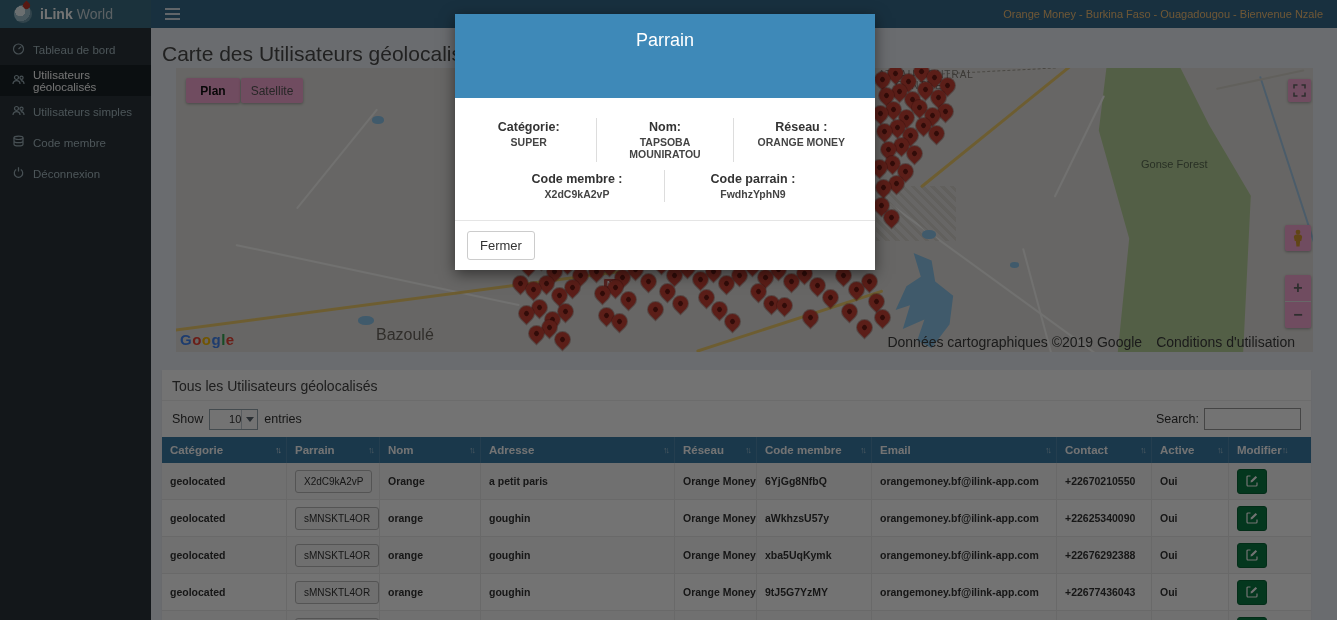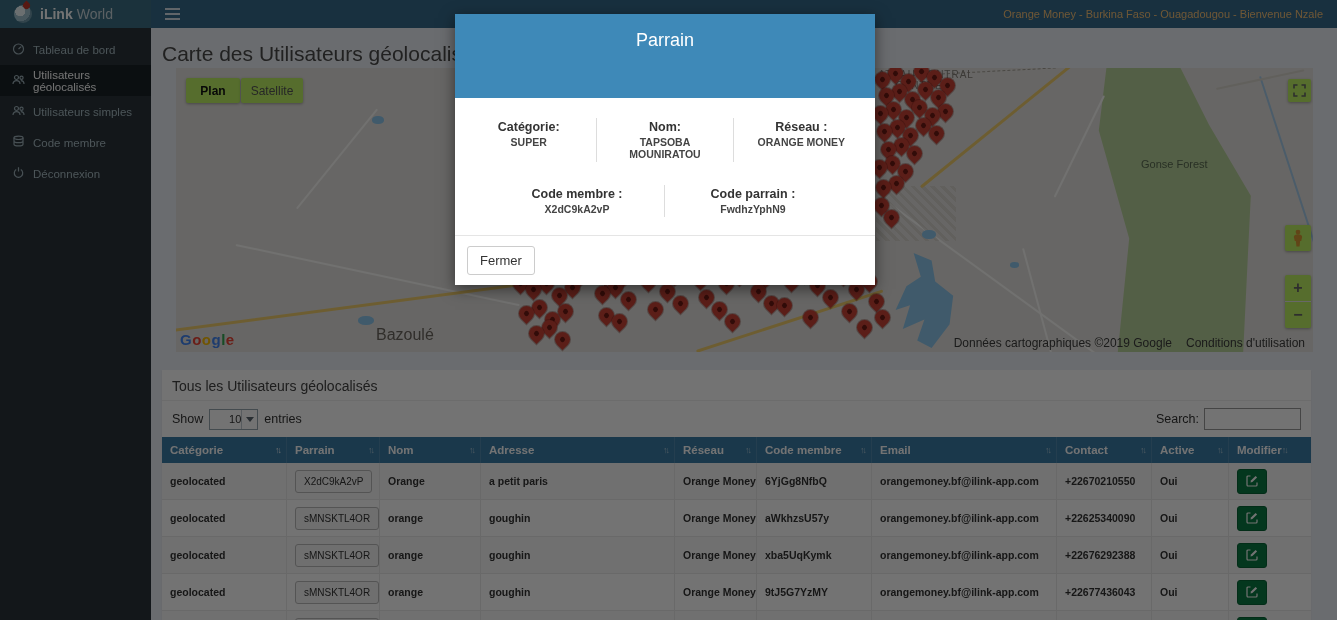--- a/index.html
+++ b/index.html
@@ -36,30 +36,30 @@
   .road{position:absolute;transform-origin:0 0;border-radius:2px}
   .road.y{height:3px;background:#f2cf6e}
   .road.w{height:2px;background:#fbfaf8}
   .road.g{height:2px;background:#d8d4cc}
   .road.riv{height:2px;background:#a7cdea}
   .boundary{position:absolute;border-top:1px dashed #a39e96;transform-origin:0 0}
   .maplabel{position:absolute;color:#7b766f;font-size:10px;z-index:5}
   .badge-n1{position:absolute;background:#c0504a;color:#fff;font-size:8px;font-weight:bold;border:1px solid #e8d7d0;border-radius:2px;padding:0 3px;line-height:10px;z-index:6}
   .pin{position:absolute;width:15px;height:15px;background:#c94437;border-radius:50% 50% 50% 0;transform:rotate(-45deg);box-shadow:0 0 0 1px rgba(110,27,20,.35)}
   .pin:after{content:"";position:absolute;left:5px;top:5px;width:5px;height:5px;border-radius:50%;background:#6e1b14}
-  .map-ctl{position:absolute;z-index:200;background:#bef264;box-shadow:0 1px 3px rgba(0,0,0,.3);border-radius:2px}
+  .map-ctl{position:absolute;z-index:200;background:#f9a8d4;box-shadow:0 1px 3px rgba(0,0,0,.3);border-radius:2px}
   .mt-plan{left:10px;top:10px;width:54px;height:25px;font-size:12px;font-weight:bold;color:#111;display:flex;align-items:center;justify-content:center;cursor:pointer}
   .mt-sat{left:65px;top:10px;width:62px;height:25px;font-size:12px;color:#565656;display:flex;align-items:center;justify-content:center;cursor:pointer}
   .fsbtn{left:1112px;top:11px;width:23px;height:23px;display:flex;align-items:center;justify-content:center;cursor:pointer}
   .pegman{left:1109px;top:157px;width:26px;height:26px;display:flex;align-items:center;justify-content:center;cursor:pointer}
   .zoomctl{left:1109px;top:207px;width:26px;height:53px;display:flex;flex-direction:column;cursor:pointer}
   .zoomctl div{flex:1;display:flex;align-items:center;justify-content:center;font-size:16px;font-weight:bold;color:#666}
   .zoomctl div:first-child{border-bottom:1px solid #e6e6e6}
   .glogo{position:absolute;left:4px;bottom:4px;font-size:15px;font-weight:bold;letter-spacing:.5px;z-index:210}
-  .attrib{position:absolute;right:8px;bottom:2px;font-size:12px;color:#3c3c3c;z-index:210;display:flex;gap:14px}
+  .attrib{position:absolute;right:18px;bottom:2px;font-size:14px;color:#3c3c3c;z-index:210;display:flex;gap:14px}
 
   
   .panel{position:absolute;left:11px;top:342px;width:1149px;height:300px;background:#fff;box-shadow:0 1px 1px rgba(0,0,0,.1)}
   .panel-h{height:31px;border-bottom:1px solid #f0f0f0;padding:8px 10px 0;font-size:14px;color:#444}
   .controls{height:36px;padding:8px 10px;display:flex;align-items:center;justify-content:space-between;font-size:12.5px;color:#333}
   .ctl-left{display:flex;align-items:center;gap:6px}
   .sel{width:49px;height:21px;border:1px solid #98a6b0;background:#fff;display:flex;align-items:center;cursor:pointer}
   .sel .v{flex:1;text-align:right;font-size:11px;color:#333}
   .sel .arrowbox{width:16px;height:100%;border-left:1px solid #c4ccd2;display:flex;align-items:center;justify-content:center}
   .sel .arrowbox:after{content:"";border-left:4px solid transparent;border-right:4px solid transparent;border-top:5px solid #5b6770}
@@ -78,21 +78,21 @@
   .c0{width:124px}.c1{width:93px}.c2{width:101px}.c3{width:194px}.c4{width:82px}
   .c5{width:115px}.c6{width:185px}.c7{width:95px}.c8{width:77px}.c9{width:83px;justify-content:flex-start}
 
   
   .backdrop{position:absolute;inset:0;background:rgba(0,0,0,.55);z-index:500}
   .modal{position:absolute;left:455px;top:14px;width:420px;z-index:600;background:#fff;box-shadow:0 4px 14px rgba(0,0,0,.5)}
   .modal-head{height:84px;background:#3e89b8;padding-top:16px;text-align:center}
   .modal-head h4{color:#fff;font-size:18px;font-weight:400}
   .modal-body{padding:20px 6px 18px}
   .mrow{display:flex;justify-content:center}
-  .mrow + .mrow{margin-top:23px}
+  .mrow + .mrow{margin-top:8px}
   .mcell{flex:1;text-align:center;padding:2px 6px}
   .mcell + .mcell{border-left:1px solid #ddd}
   .mcell .lbl{font-size:12.5px;font-weight:bold;color:#333}
   .mcell .val{font-size:10.5px;font-weight:bold;color:#444;margin-top:2px}
   .modal-foot{border-top:1px solid #e5e5e5;padding:10px 12px}
   .btn-default{background:#fff;border:1px solid #ccc;border-radius:3px;padding:6px 12px;font-size:13px;color:#333;cursor:pointer;font-family:"Liberation Sans",sans-serif}
 </style>
 </head>
 <body>
 

